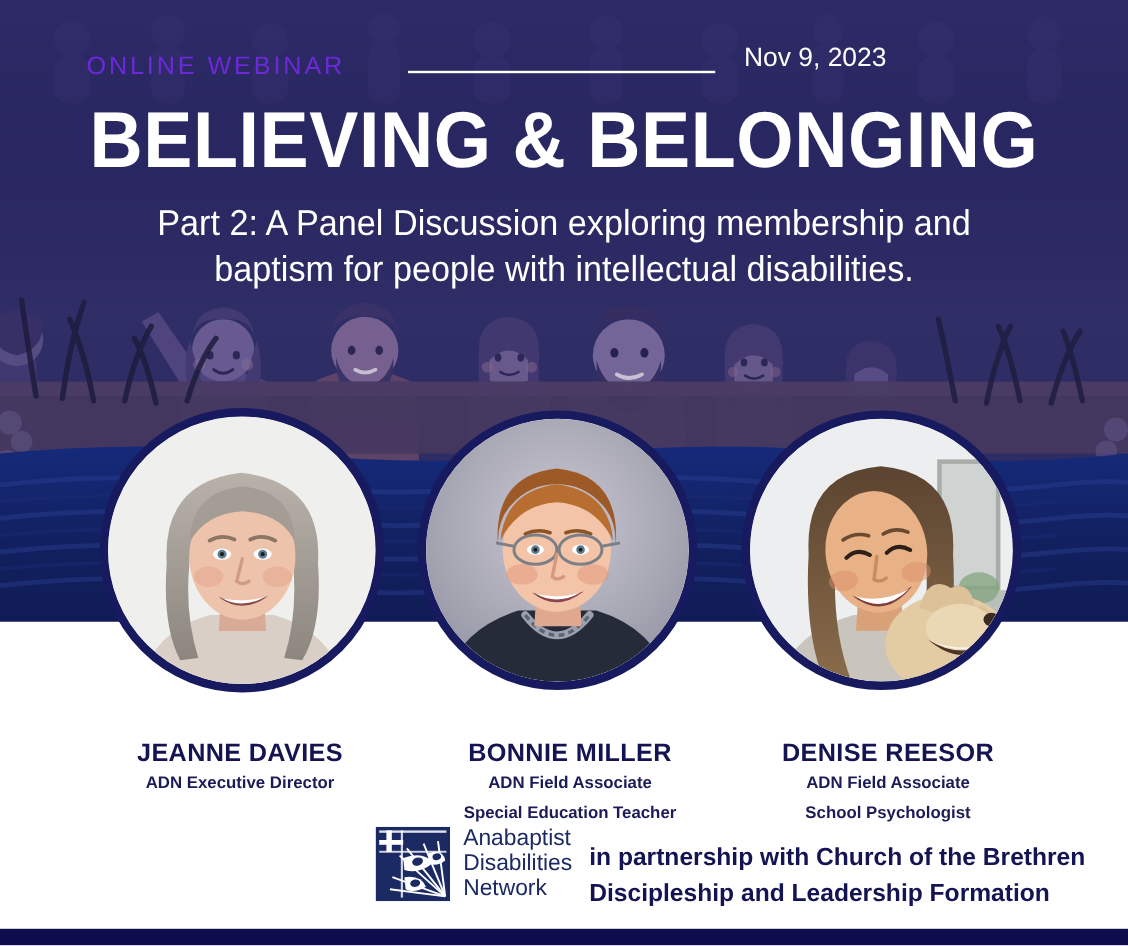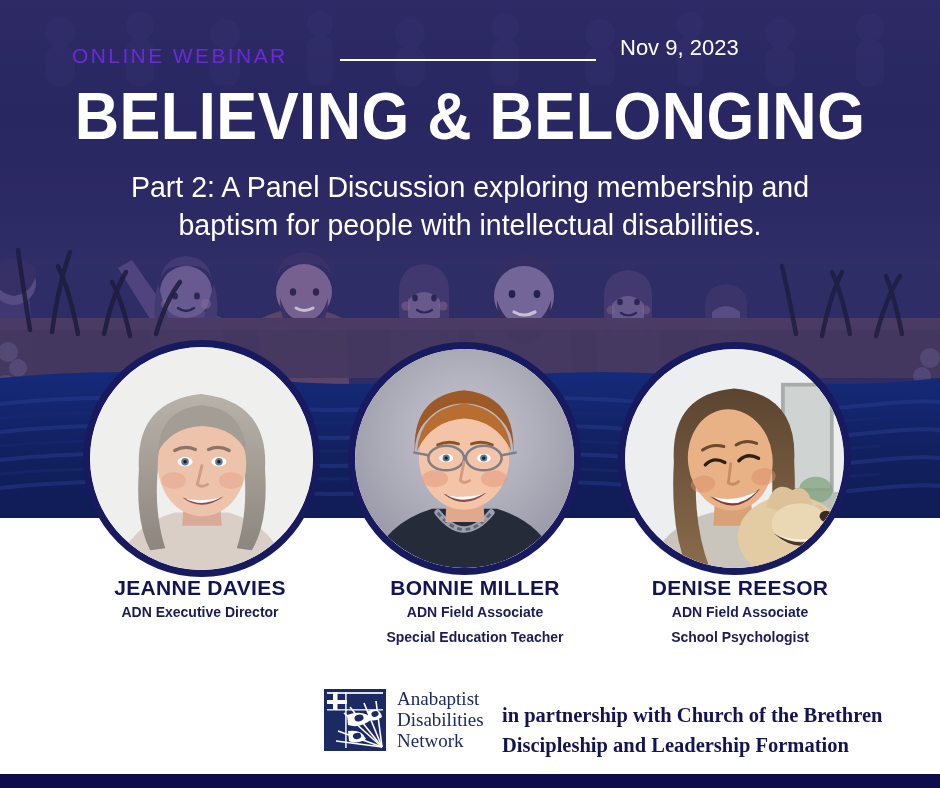--- a/index.html
+++ b/index.html
@@ -101,21 +101,21 @@
     border: 7px solid #171a5e;
     box-sizing: border-box;
     overflow: hidden;
     background: #e8e8ea;
   }
   .portrait .ph { position:absolute; left:0; top:0; width:100%; height:100%; }
 
   
   .speakers {
     position: absolute;
-    left: 0; top: 576px;
+    left: 0; top: 616px;
     width: 861px; height: 80px;
   }
   .speaker { position:absolute; text-align:center; }
   .sp-name {
     color: #141452;
     font-weight: 700;
     font-size: 21px;
     line-height: 24px;
     letter-spacing: 0.3px;
     white-space: nowrap;
@@ -124,22 +124,22 @@
     color: #1b1b57;
     font-weight: 700;
     font-size: 14px;
     line-height: 25px;
     white-space: nowrap;
   }
 
   
   .footer {
     position: absolute;
-    left: 16px; top: 680px;
-    width: 857px; height: 92px; font-family: Liberation Serif, serif;
+    left: 5px; top: 680px;
+    width: 857px; height: 92px;
   }
   .logo-block {
     position: absolute;
     left: 308px; top: 8px;
     display: flex;
     align-items: center;
   }
   .logo-mark { width: 62px; height: 62px; display:block; }
   .logo-words {
     margin-left: 11px;

